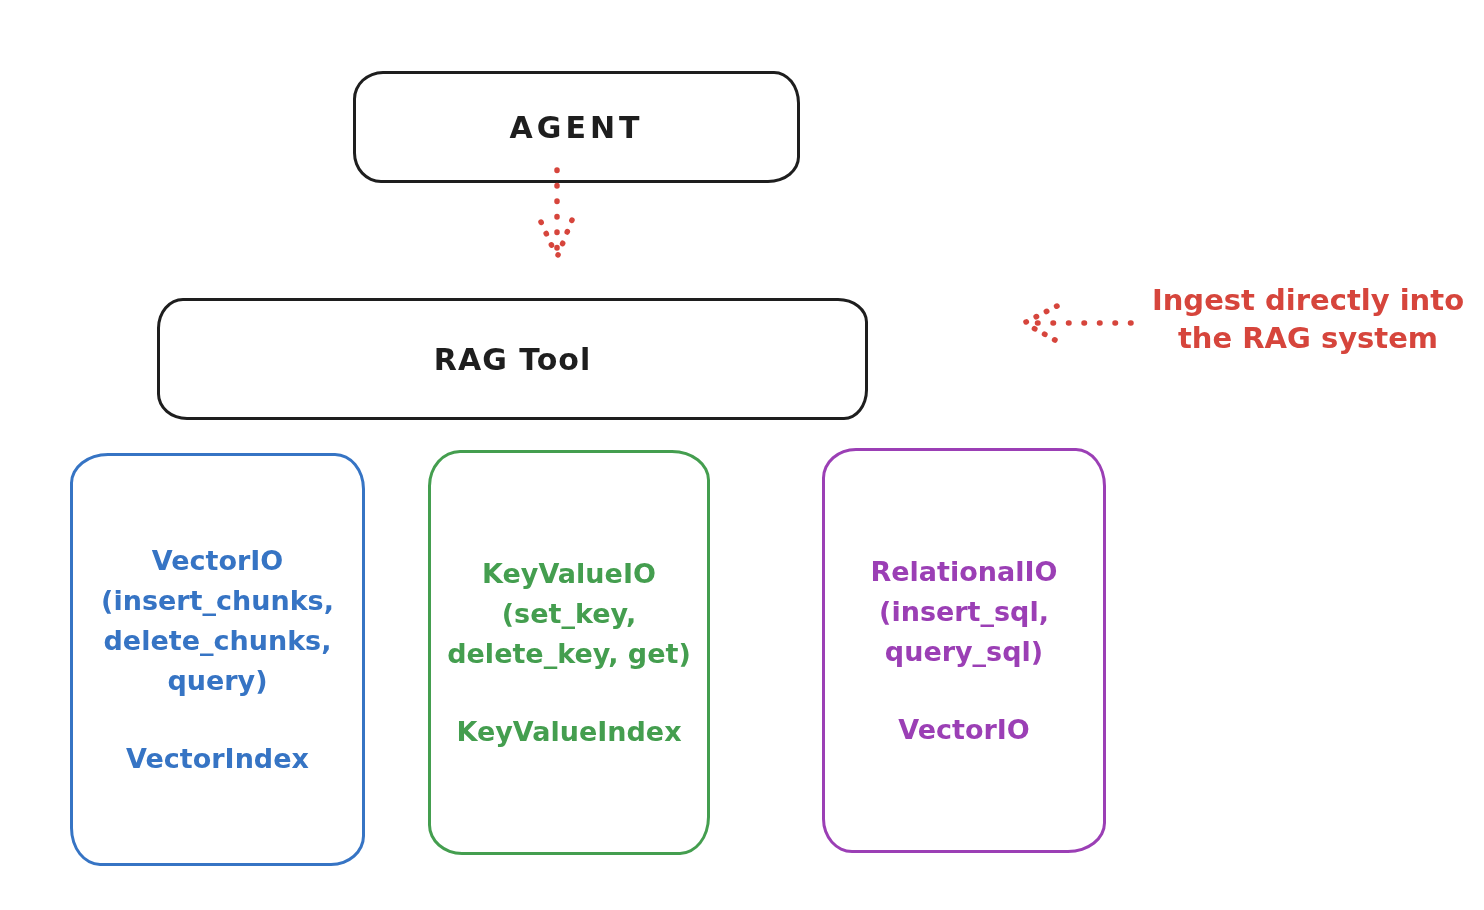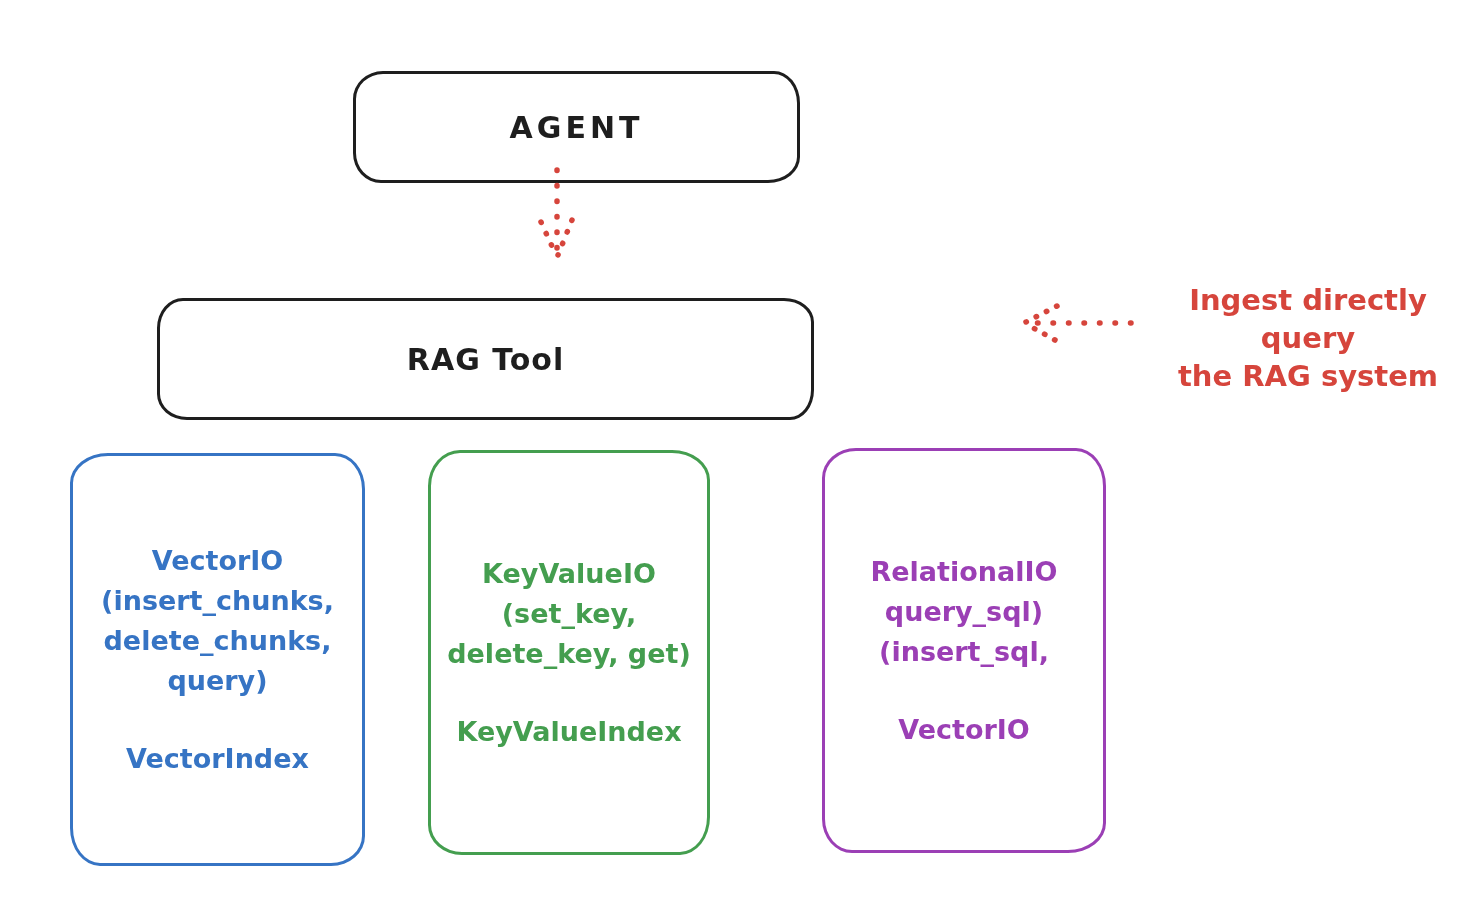--- a/index.html
+++ b/index.html
@@ -46,21 +46,21 @@
     width: 447px;
     height: 112px;
     border-radius: 30px 26px 32px 28px / 28px 32px 26px 30px;
   }
   .agent-box .node-label {
     letter-spacing: 4px;
   }
   .rag-box {
     left: 157px;
     top: 270px;
-    width: 657px;
+    width: 711px;
     height: 122px;
     border-radius: 26px 30px 24px 30px / 30px 24px 30px 26px;
   }
   .rag-box .node-label {
     letter-spacing: 1px;
   }
   .card {
     position: absolute;
     box-sizing: border-box;
     background: #ffffff;
@@ -138,21 +138,21 @@
       <path d="M572 220 L558 255" stroke-dasharray="0.5 12" stroke="#d6453c"></path>
     </g>
     <g fill="none" stroke-width="5.5" stroke-linecap="round">
       <path d="M1131 323 L1033 323" stroke-dasharray="0.5 15" stroke="#d6453c"></path>
       <path d="M1057 306 L1026 322" stroke-dasharray="0.5 11" stroke="#d6453c"></path>
       <path d="M1055 340 L1026 324" stroke-dasharray="0.5 11" stroke="#d6453c"></path>
     </g>
   </svg>
 
   <div class="annotation">
-    <div>Ingest directly query</div>
+    <div>Ingest directly into</div>
     <div>the RAG system</div>
   </div>
 
   <div class="card card-blue">
     <div class="card-lines">
       <div>VectorIO</div>
       <div>(insert_chunks,</div>
       <div>delete_chunks,</div>
       <div>query)</div>
     </div>
@@ -164,19 +164,19 @@
       <div>KeyValueIO</div>
       <div>(set_key,</div>
       <div>delete_key, get)</div>
     </div>
     <div class="card-index">KeyValueIndex</div>
   </div>
 
   <div class="card card-purple">
     <div class="card-lines">
       <div>RelationalIO</div>
+      <div>(insert_sql,</div>
       <div>query_sql)</div>
-      <div>(insert_sql,</div>
     </div>
     <div class="card-index">VectorIO</div>
   </div>
 
 </div>
 
 </body></html>

